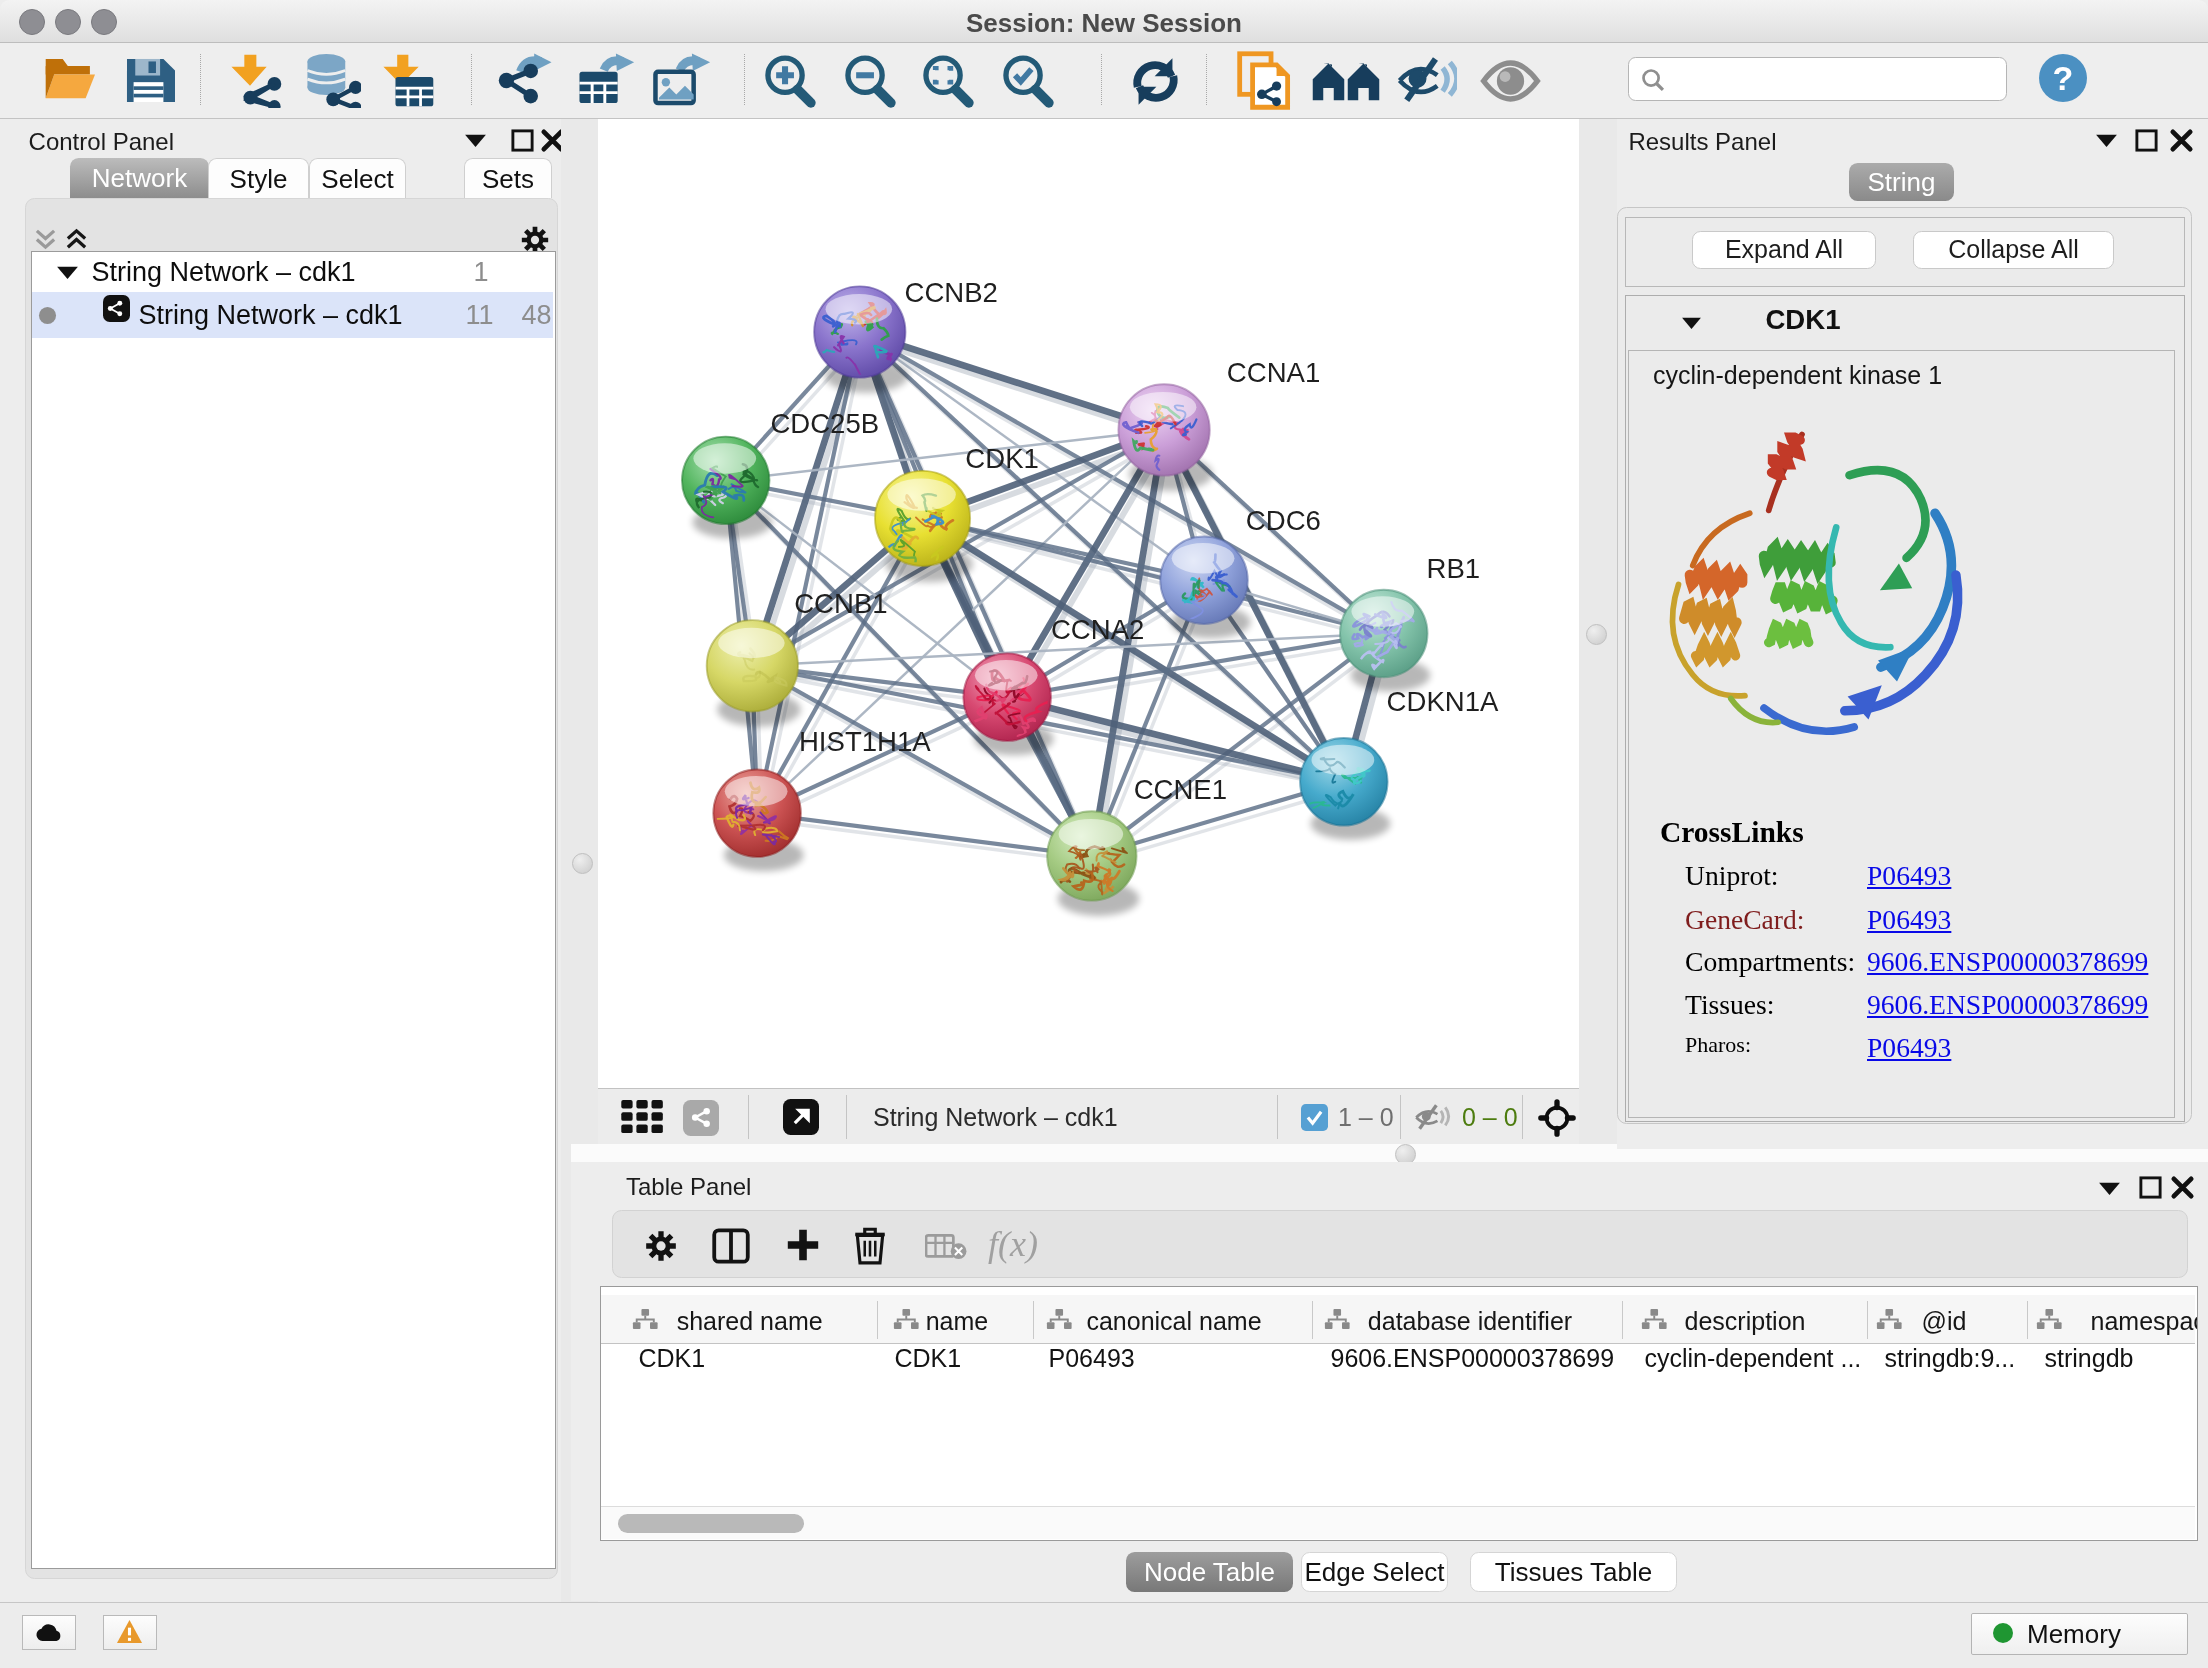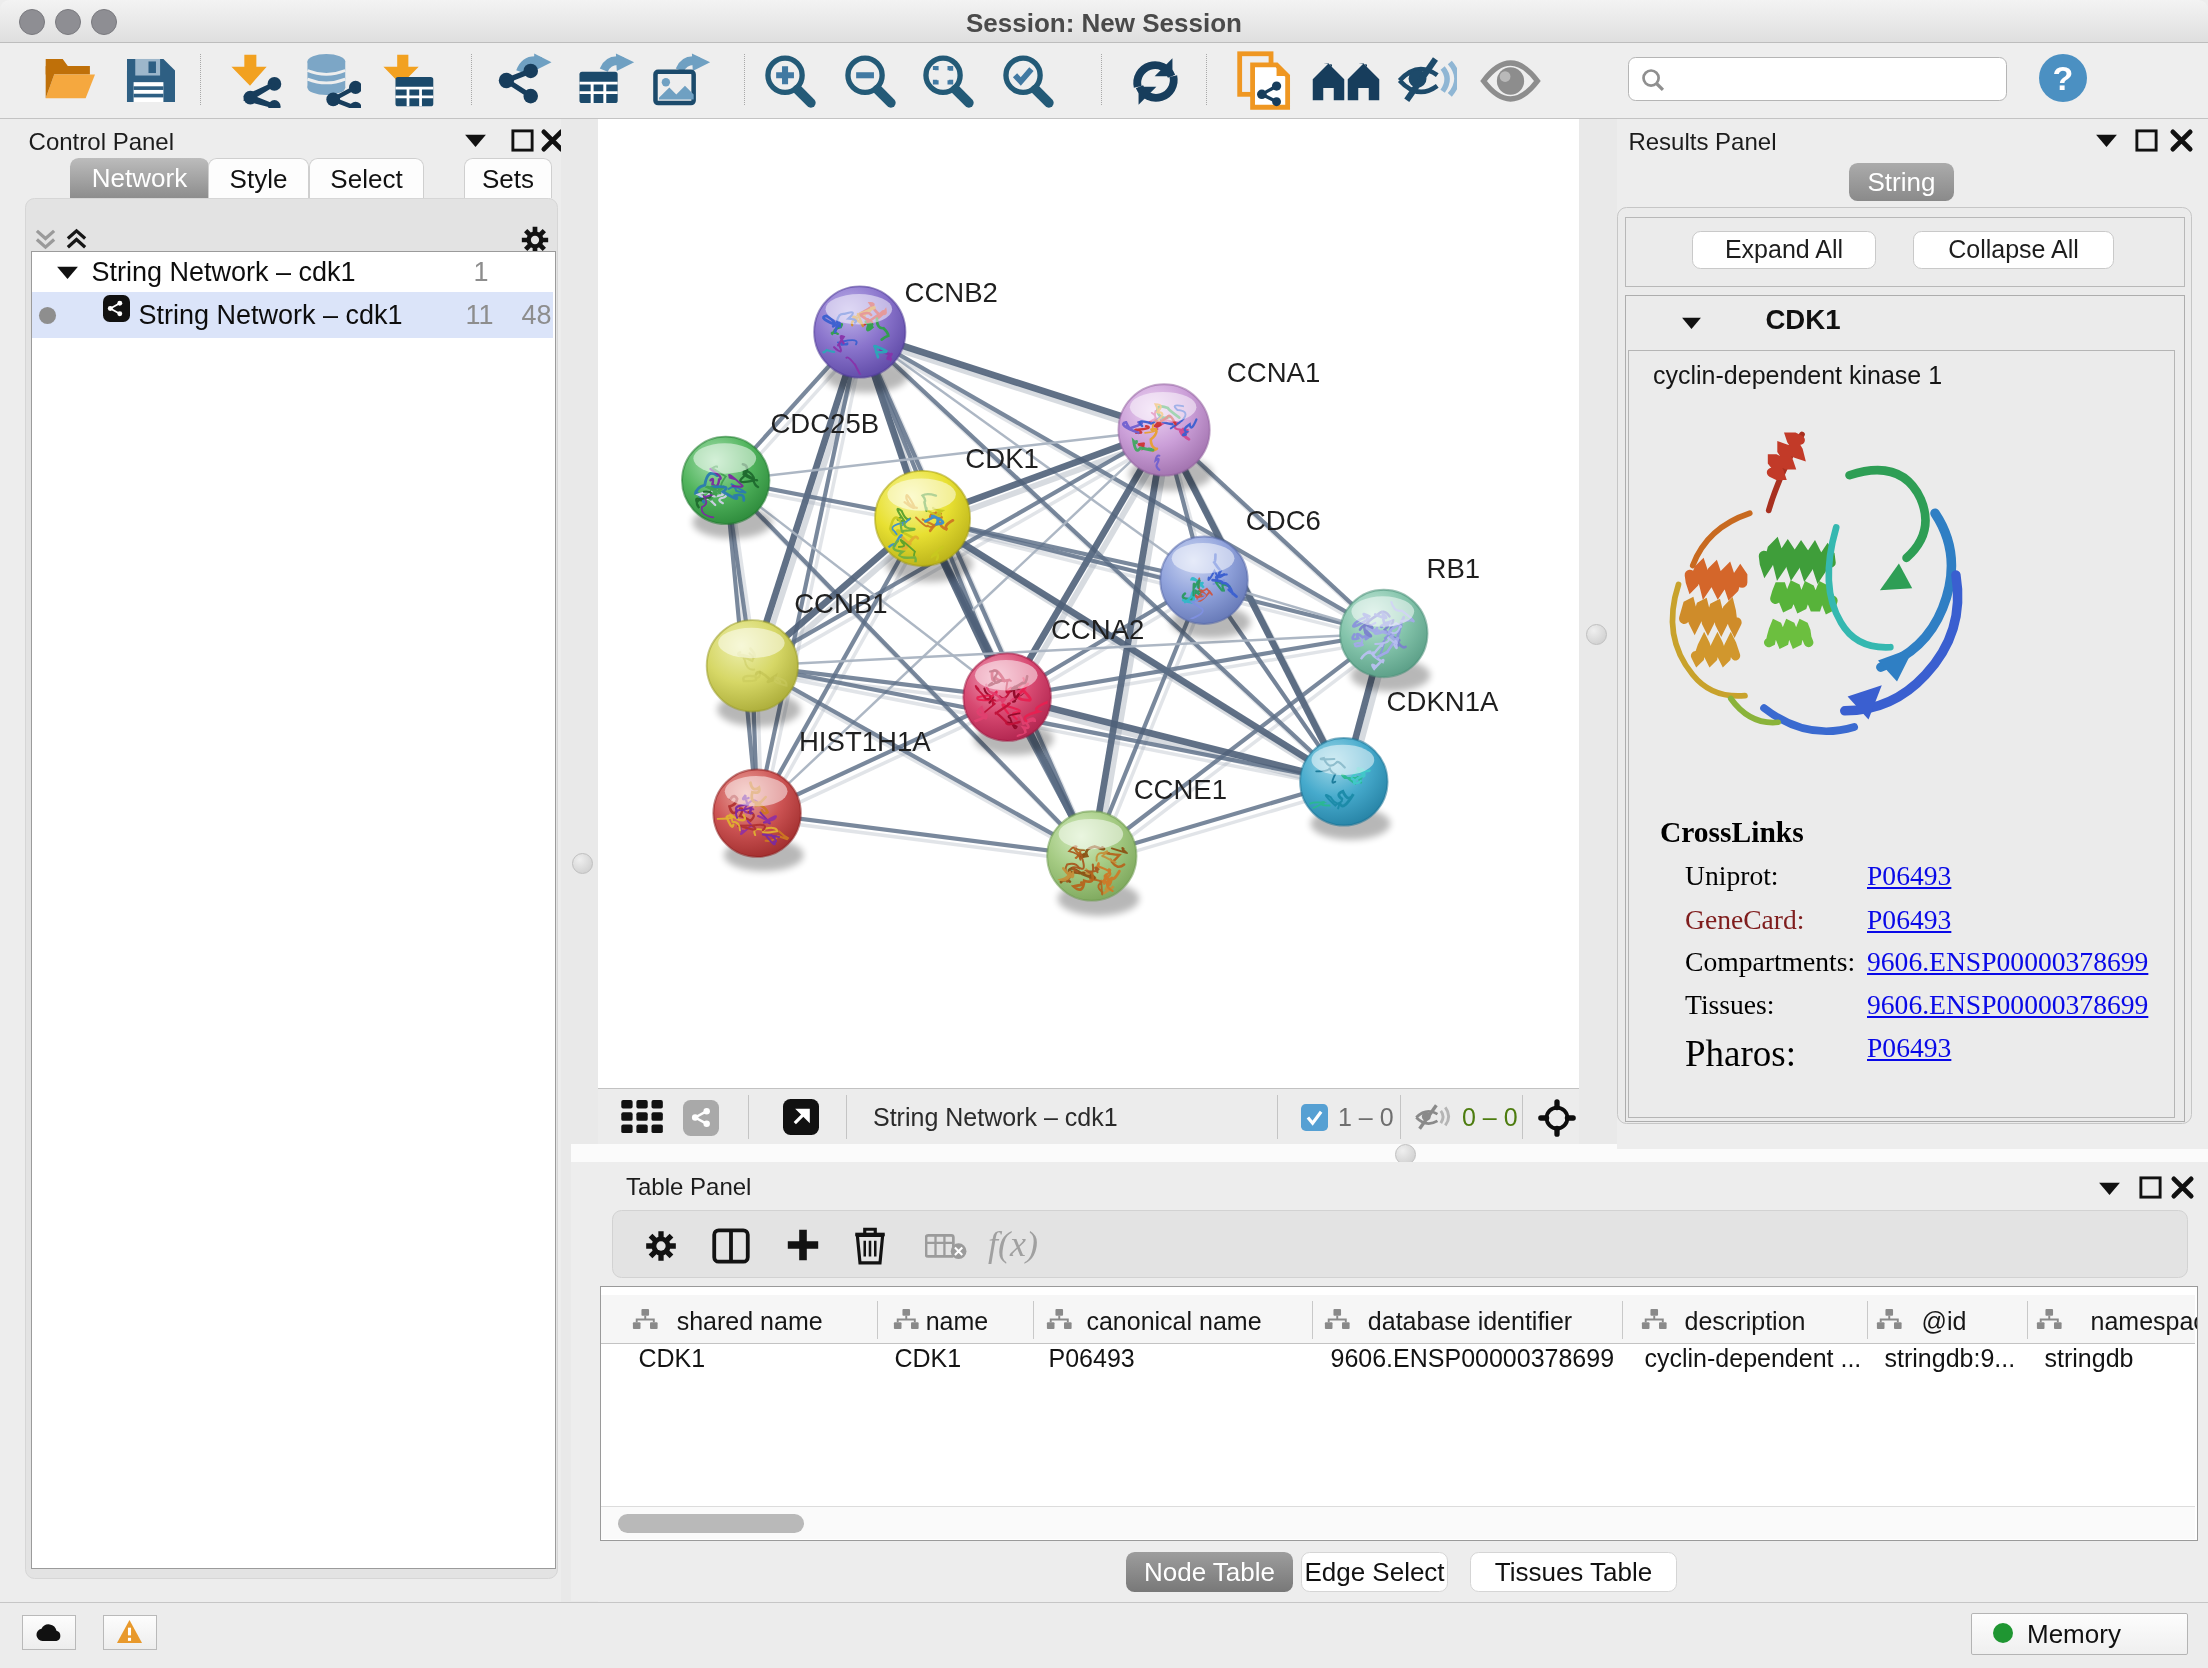--- a/index.html
+++ b/index.html
@@ -199,21 +199,21 @@
       <path d="M2 3h22L13 16z" fill="#111"></path>
     </svg>
   <svg class="abs" style="left:489px;top:8.6px;" width="25" height="25" viewBox="0 0 26 26">
       <rect x="3" y="3" width="20" height="20" fill="none" stroke="#111" stroke-width="3"></rect>
     </svg>
   <svg class="abs" style="left:519px;top:8.6px;" width="25" height="25" viewBox="0 0 26 26">
       <path d="M4 4 22 22M22 4 4 22" stroke="#111" stroke-width="5" stroke-linecap="round"></path>
     </svg>
   <div class="tab tabsel abs" style="left:49px;top:39px;width:139px;">Network</div>
   <div class="tab abs" style="left:187px;top:39px;width:101px;">Style</div>
-  <div class="tab abs" style="left:288px;top:39px;width:115px;">Select</div>
+  <div class="tab abs" style="left:288px;top:39px;width:97px;">Select</div>
   <div class="tab abs" style="left:403px;top:39px;width:88px;margin-left:40px;">Sets</div>
   <div id="cpbody" class="abs">
     <svg class="abs" style="left:7.6px;top:28.5px;" width="25" height="23" viewBox="0 0 26 24">
         <g fill="none" stroke="#9a9a9a" stroke-width="3.4">
           <path d="M4 3l9 8 9-8M4 12l9 8 9-8"></path>
         </g>
       </svg>
     <svg class="abs" style="left:38px;top:28.5px;" width="25" height="23" viewBox="0 0 26 24">
         <g fill="none" stroke="#161616" stroke-width="3.4">
           <path d="M4 11l9-8 9 8M4 20l9-8 9 8"></path>
@@ -808,21 +808,21 @@
 </svg>
   <div class="abs" style="left:43px;top:697px;font-size:29.5px;font-weight:700;color:#000;font-family:'Liberation Serif',serif;">CrossLinks</div>
   <div class="abs" style="left:68px;top:741px;font-size:27.6px;color:#000;font-family:'Liberation Serif',serif;">Uniprot:</div>
   <div class="abs" style="left:250px;top:741px;font-size:27.6px;font-family:'Liberation Serif',serif;"><span style="color:#0909e8;text-decoration:underline;">P06493</span></div>
   <div class="abs" style="left:68px;top:785px;font-size:27.6px;color:#7f1d1d;font-family:'Liberation Serif',serif;">GeneCard:</div>
   <div class="abs" style="left:250px;top:785px;font-size:27.6px;font-family:'Liberation Serif',serif;"><span style="color:#0909e8;text-decoration:underline;">P06493</span></div>
   <div class="abs" style="left:68px;top:827px;font-size:27.6px;color:#000;font-family:'Liberation Serif',serif;">Compartments:</div>
   <div class="abs" style="left:250px;top:827px;font-size:27.6px;font-family:'Liberation Serif',serif;"><span style="color:#0909e8;text-decoration:underline;">9606.ENSP00000378699</span></div>
   <div class="abs" style="left:68px;top:870px;font-size:27.6px;color:#000;font-family:'Liberation Serif',serif;">Tissues:</div>
   <div class="abs" style="left:250px;top:870px;font-size:27.6px;font-family:'Liberation Serif',serif;"><span style="color:#0909e8;text-decoration:underline;">9606.ENSP00000378699</span></div>
-  <div class="abs" style="left:68px;top:913px;font-size:37px;color:#000;font-family:'Liberation Serif',serif;">Pharos:</div>
+  <div class="abs" style="left:68px;top:913px;font-size:22px;color:#000;font-family:'Liberation Serif',serif;">Pharos:</div>
   <div class="abs" style="left:250px;top:913px;font-size:27.6px;font-family:'Liberation Serif',serif;"><span style="color:#0909e8;text-decoration:underline;">P06493</span></div>
 </div>
 <div id="tpanel" class="abs">
   <div class="abs ptitle" style="left:55px;top:10.5px;">Table Panel</div>
   <svg class="abs" style="left:1526px;top:18px;" width="25" height="17" viewBox="0 0 26 18">
       <path d="M2 3h22L13 16z" fill="#111"></path>
     </svg>
   <svg class="abs" style="left:1567px;top:13.3px;" width="25" height="25" viewBox="0 0 26 26">
       <rect x="3" y="3" width="20" height="20" fill="none" stroke="#111" stroke-width="3"></rect>
     </svg>

